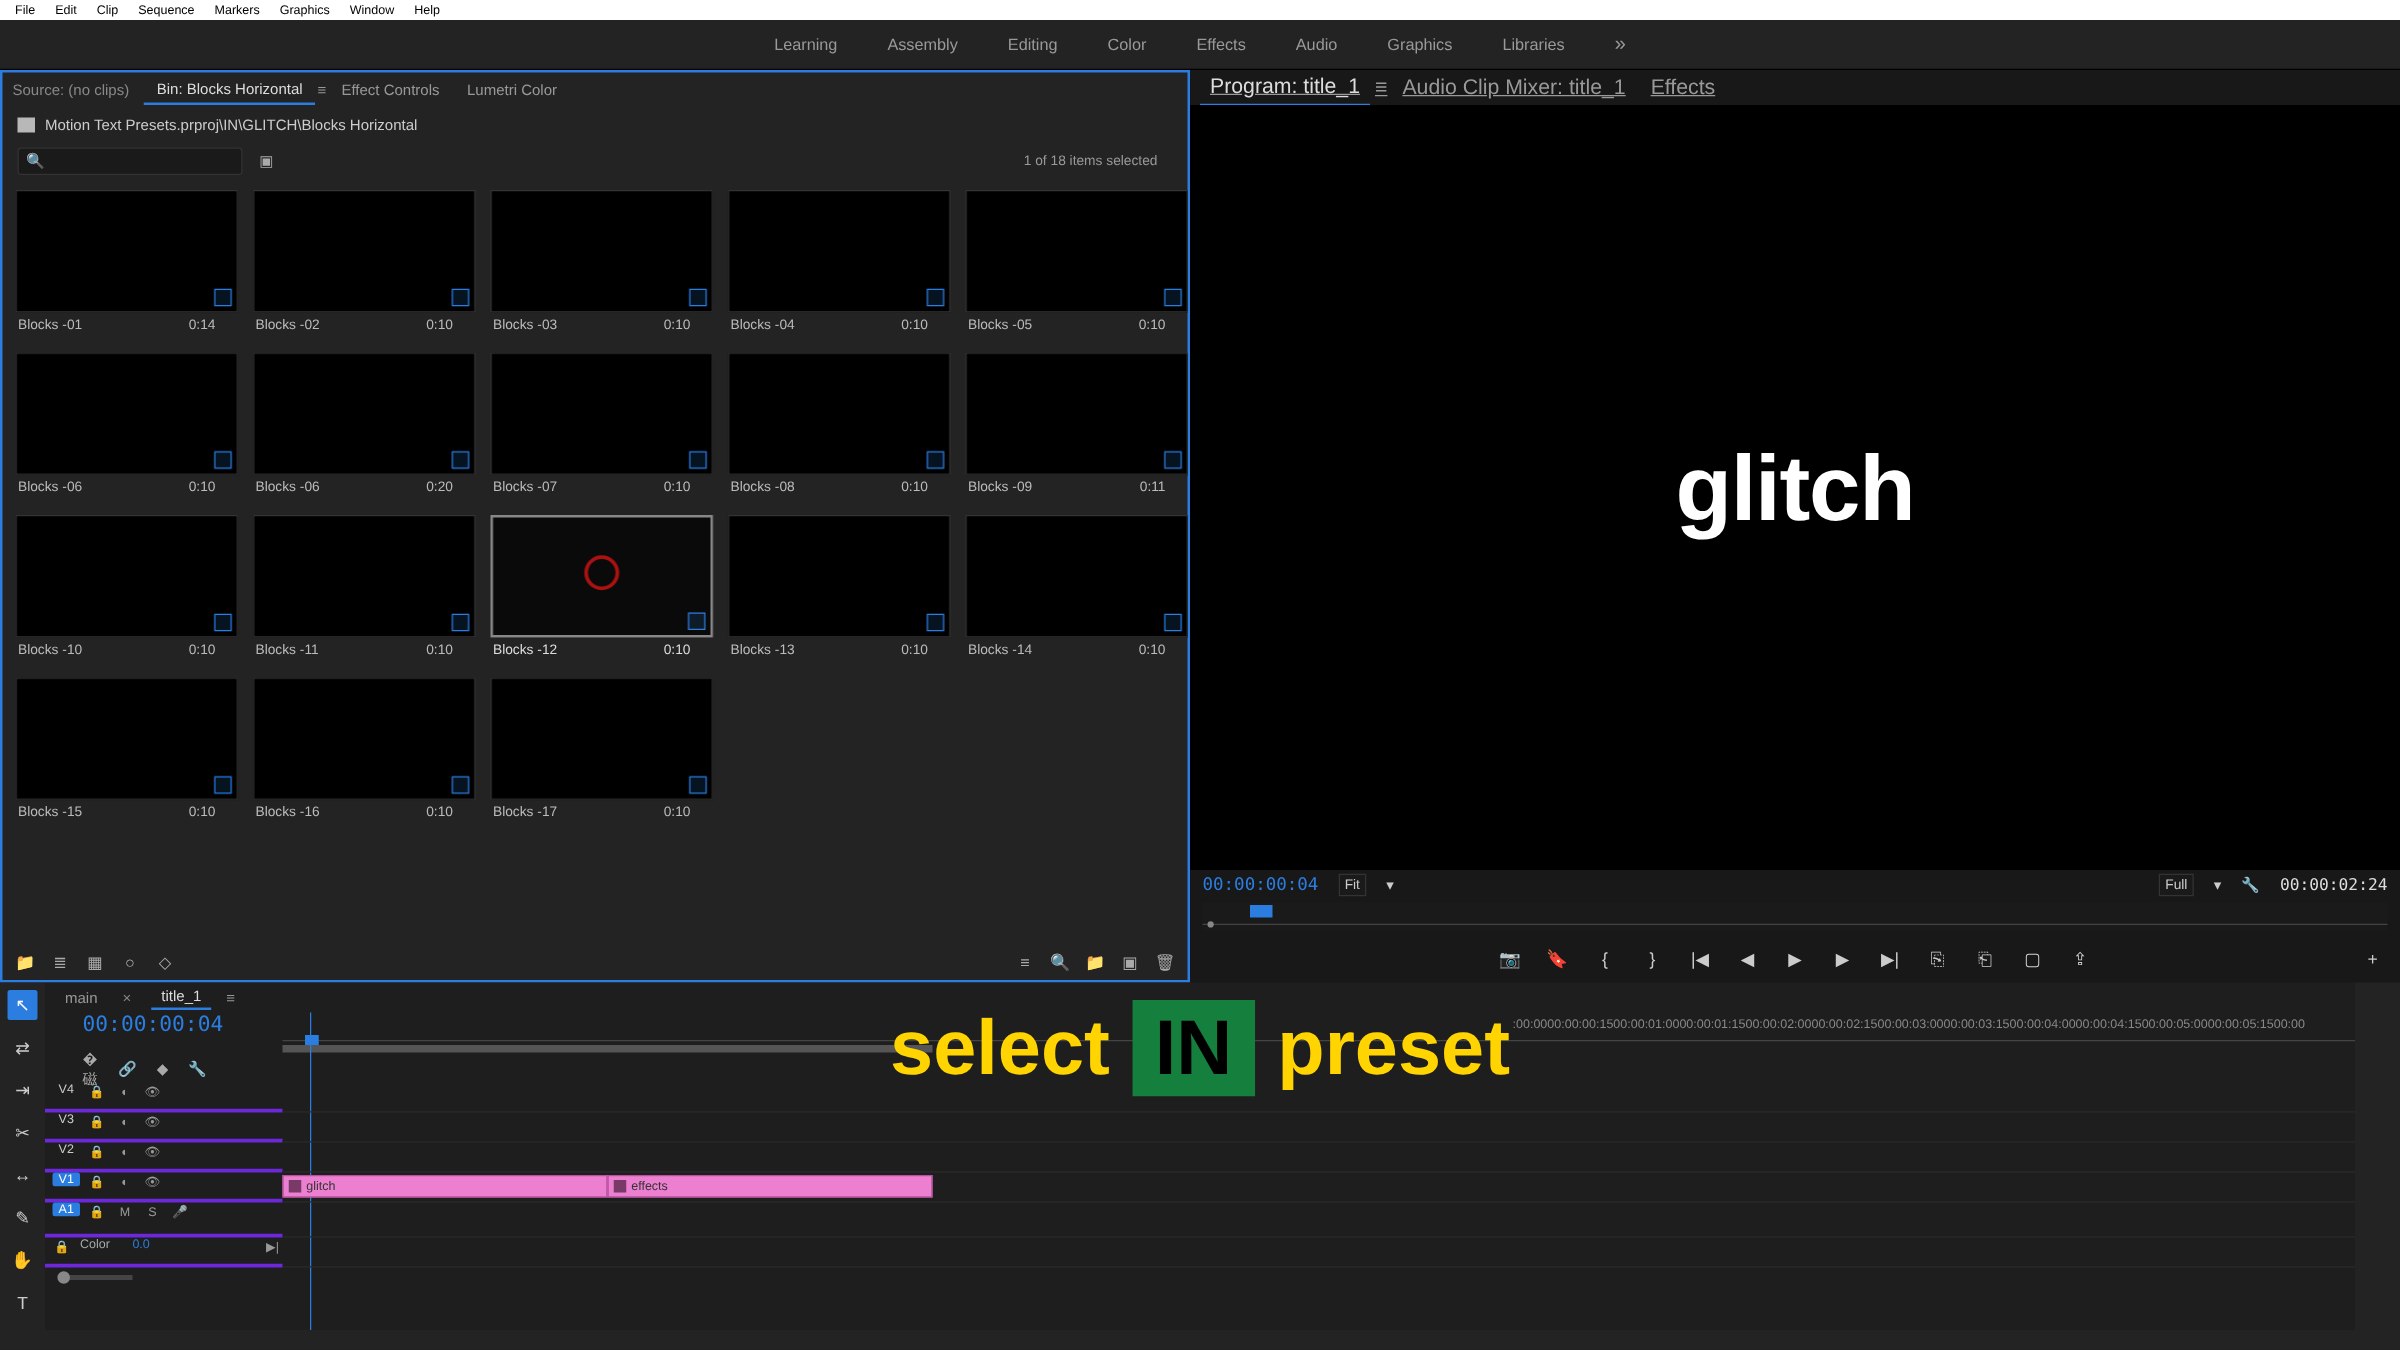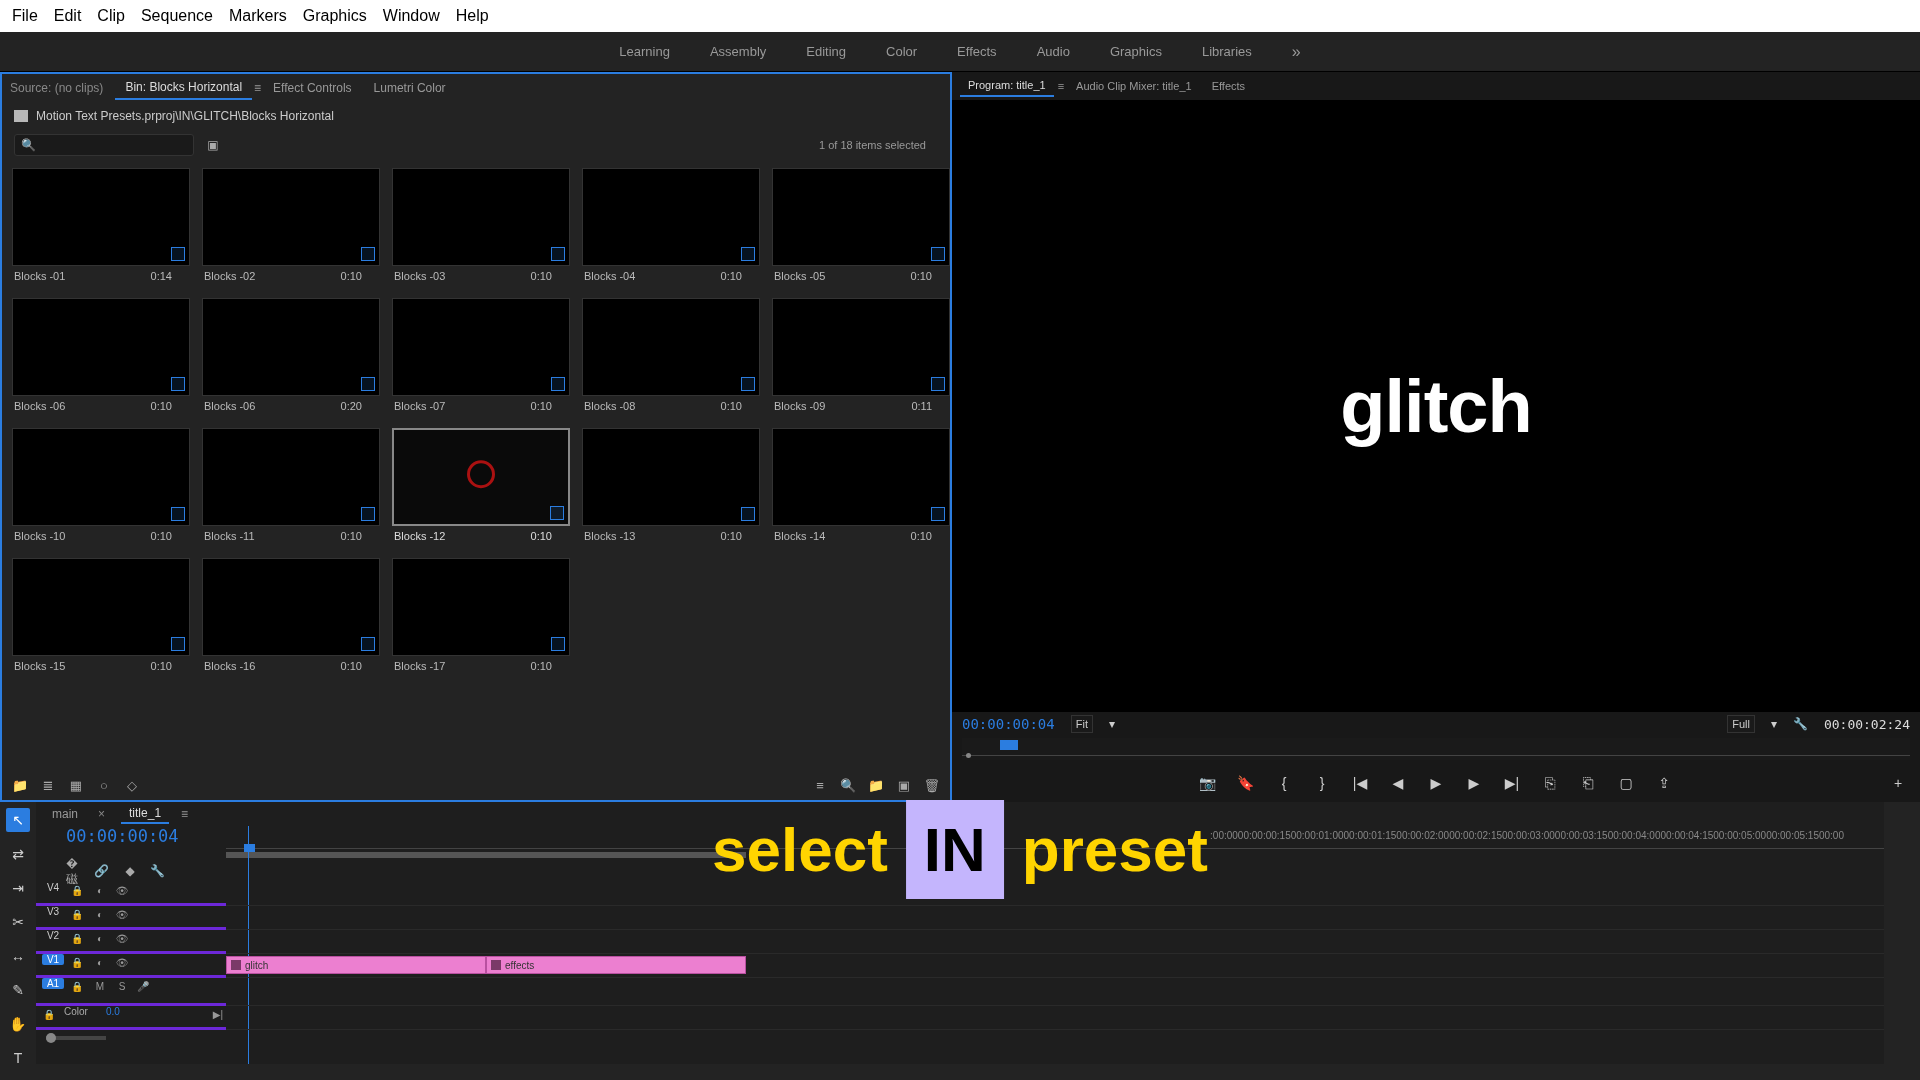--- a/index.html
+++ b/index.html
@@ -1,19 +1,19 @@
 <!DOCTYPE html>
 <html><head>
 <meta charset="utf-8">
 <style>
 * { margin: 0; padding: 0; box-sizing: border-box; font-family: "Segoe UI", Arial, sans-serif; }
 body { background: #1a1a1a; color: #ccc; width: 1920px; height: 1080px; overflow: hidden; position: relative; }
 
 
-.menubar { background: #fff; height: 32px; display: flex; align-items: center; padding: 0 4px; font-size: 16px; color: #000; }
+.menubar { background: #fff; height: 16px; display: flex; align-items: center; padding: 0 4px; font-size: 10px; color: #000; }
 .menubar span { padding: 0 8px; cursor: default; }
 
 
 .toolbar-row { background: #232323; height: 40px; border-bottom: 1px solid #000; display: flex; align-items: center; justify-content: center; gap: 40px; font-size: 13px; color: #999; }
 .toolbar-row span { cursor: default; }
 .toolbar-row .more { font-size: 16px; cursor: default; }
 
 
 .main-area { display: flex; height: 730px; }
 .left-pane { width: 952px; border: 2px solid #2b7de0; background: #232323; display: flex; flex-direction: column; }
@@ -45,21 +45,21 @@
 .bin-label { display: flex; justify-content: space-between; font-size: 11px; color: #bbb; padding: 4px 2px; }
 .bin-item.selected .bin-label { color: #ddd; }
 .red-ring { position: absolute; left: 50%; top: 50%; width: 28px; height: 28px; border: 3px solid #a11; border-radius: 50%; transform: translate(-50%,-60%); }
 
 
 .bin-footer { height: 30px; display: flex; align-items: center; padding: 0 10px; gap: 12px; font-size: 13px; color: #aaa; }
 .bin-footer .spacer { flex: 1; }
 .mini-icon { width: 16px; height: 16px; display: flex; align-items: center; justify-content: center; cursor: default; }
 
 
-.prog-tabs { display: flex; align-items: center; height: 28px; font-size: 11px; padding: 0 8px; gap: 4px; color: #999; }
+.prog-tabs { display: flex; align-items: center; height: 28px; font-size: 17px; padding: 0 8px; gap: 4px; color: #999; text-decoration: underline; }
 .prog-tabs .tab { padding: 4px 8px; }
 .monitor { flex: 1; background: #000; display: flex; align-items: center; justify-content: center; position: relative; }
 .monitor-text { color: #fff; font-weight: 800; font-size: 74px; letter-spacing: -1px; }
 .monitor-info { height: 24px; display: flex; align-items: center; padding: 0 10px; font-size: 12px; gap: 16px; }
 .tc-blue { color: #2b7de0; font-family: monospace; font-size: 14px; }
 .fit-sel { background: #1a1a1a; border: 1px solid #333; padding: 2px 4px; font-size: 11px; color: #ccc; }
 .monitor-info .spacer { flex: 1; }
 .tc-white { color: #ddd; font-family: monospace; font-size: 13px; }
 
 
@@ -116,21 +116,21 @@
 
 .tl-scroll { height: 16px; display: flex; align-items: center; padding: 0 10px; }
 .tl-scroll .slider { width: 60px; height: 4px; background: #444; position: relative; }
 .tl-scroll .slider .knob { position: absolute; left: 0; top: -3px; width: 10px; height: 10px; background: #888; border-radius: 50%; }
 
 .right-tool-col { width: 36px; background: #232323; }
 
 
 .overlay-caption { position: absolute; left: 50%; top: 800px; transform: translateX(-50%); display: flex; align-items: center; font-weight: 900; font-size: 62px; z-index: 50; }
 .overlay-caption .w1 { color: #ffd400; padding-right: 18px; }
-.overlay-caption .w2 { background: #c4b5fd; color: #000; padding: 14px 18px; }
+.overlay-caption .w2 { background: #15803d; color: #000; padding: 3px 18px; }
 .overlay-caption .w3 { color: #ffd400; padding-left: 18px; }
 
 
 .status-bar { position: absolute; bottom: 0; left: 0; right: 0; height: 16px; background: #232323; }
 </style>
 </head>
 <body>
 
 <div class="menubar">
   <span>File</span>

